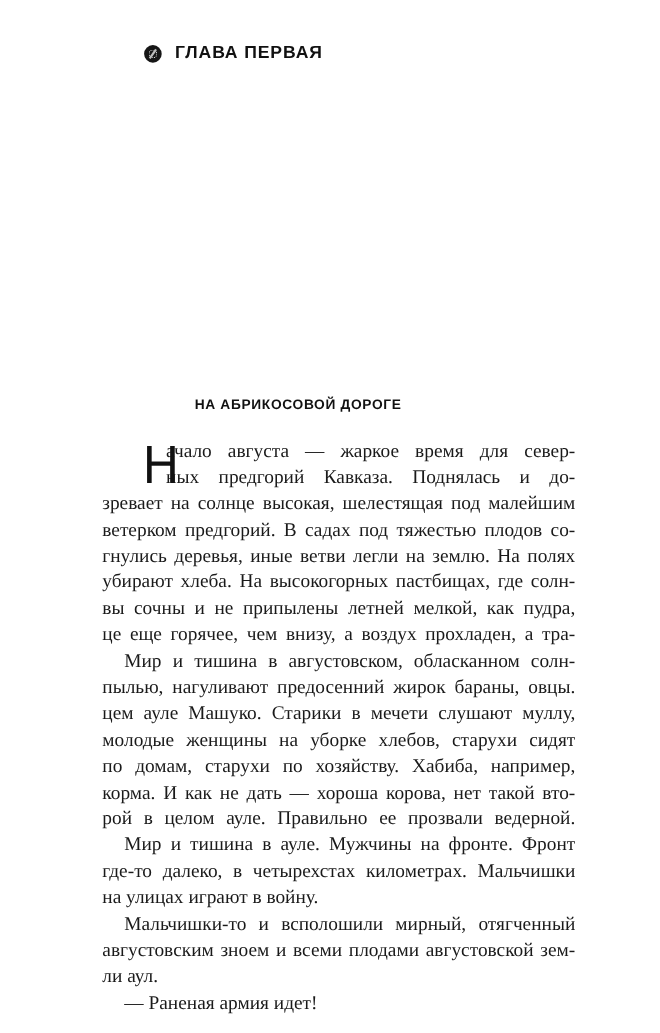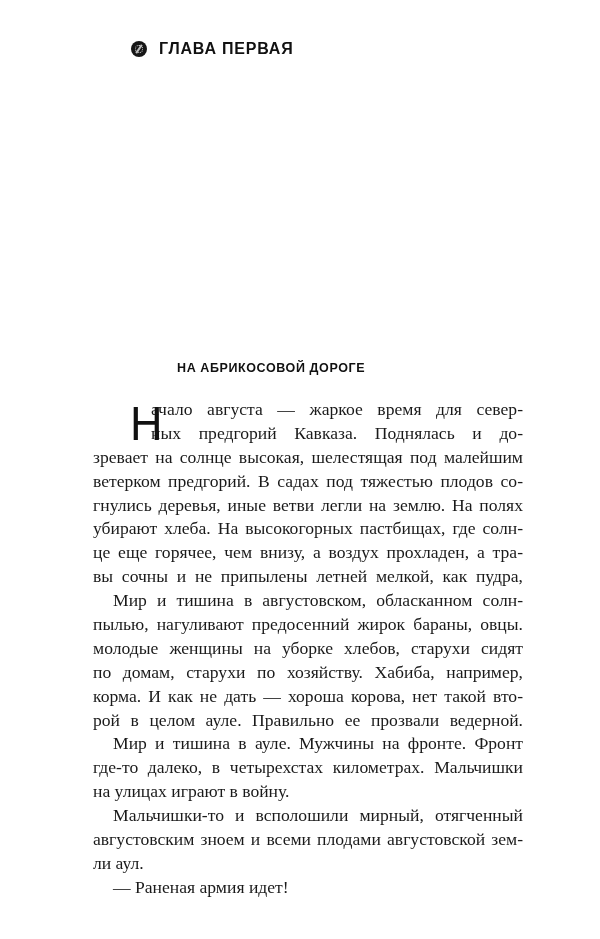--- a/index.html
+++ b/index.html
@@ -114,24 +114,25 @@
 <div class="section-title">НА АБРИКОСОВОЙ ДОРОГЕ</div>
 
 <div class="text-block">
   <span class="dropcap">Н</span>
   <span class="line dropcap-line">ачало августа — жаркое время для север-</span>
   <span class="line dropcap-line">ных предгорий Кавказа. Поднялась и до-</span>
   <span class="line">зревает на солнце высокая, шелестящая под малейшим</span>
   <span class="line">ветерком предгорий. В садах под тяжестью плодов со-</span>
   <span class="line">гнулись деревья, иные ветви легли на землю. На полях</span>
   <span class="line">убирают хлеба. На высокогорных пастбищах, где солн-</span>
+  <span class="line">вы сочны и не припылены летней мелкой, как пудра,</span>
   <span class="line">це еще горячее, чем внизу, а воздух прохладен, а тра-</span>
-  <span class="line">вы сочны и не припылены летней мелкой, как пудра,</span>
   <span class="line indent">Мир и тишина в августовском, обласканном солн-</span>
   <span class="line">пылью, нагуливают предосенний жирок бараны, овцы.</span>
+  <span class="line">цем ауле Машуко. Старики в мечети слушают муллу,</span>
   <span class="line">молодые женщины на уборке хлебов, старухи сидят</span>
   <span class="line">по домам, старухи по хозяйству. Хабиба, например,</span>
   <span class="line">корма. И как не дать — хороша корова, нет такой вто-</span>
   <span class="line">рой в целом ауле. Правильно ее прозвали ведерной.</span>
   <span class="line indent">Мир и тишина в ауле. Мужчины на фронте. Фронт</span>
   <span class="line">где-то далеко, в четырехстах километрах. Мальчишки</span>
   <span class="line last">на улицах играют в войну.</span>
   <span class="line indent">Мальчишки-то и всполошили мирный, отягченный</span>
   <span class="line">августовским зноем и всеми плодами августовской зем-</span>
   <span class="line last">ли аул.</span>

